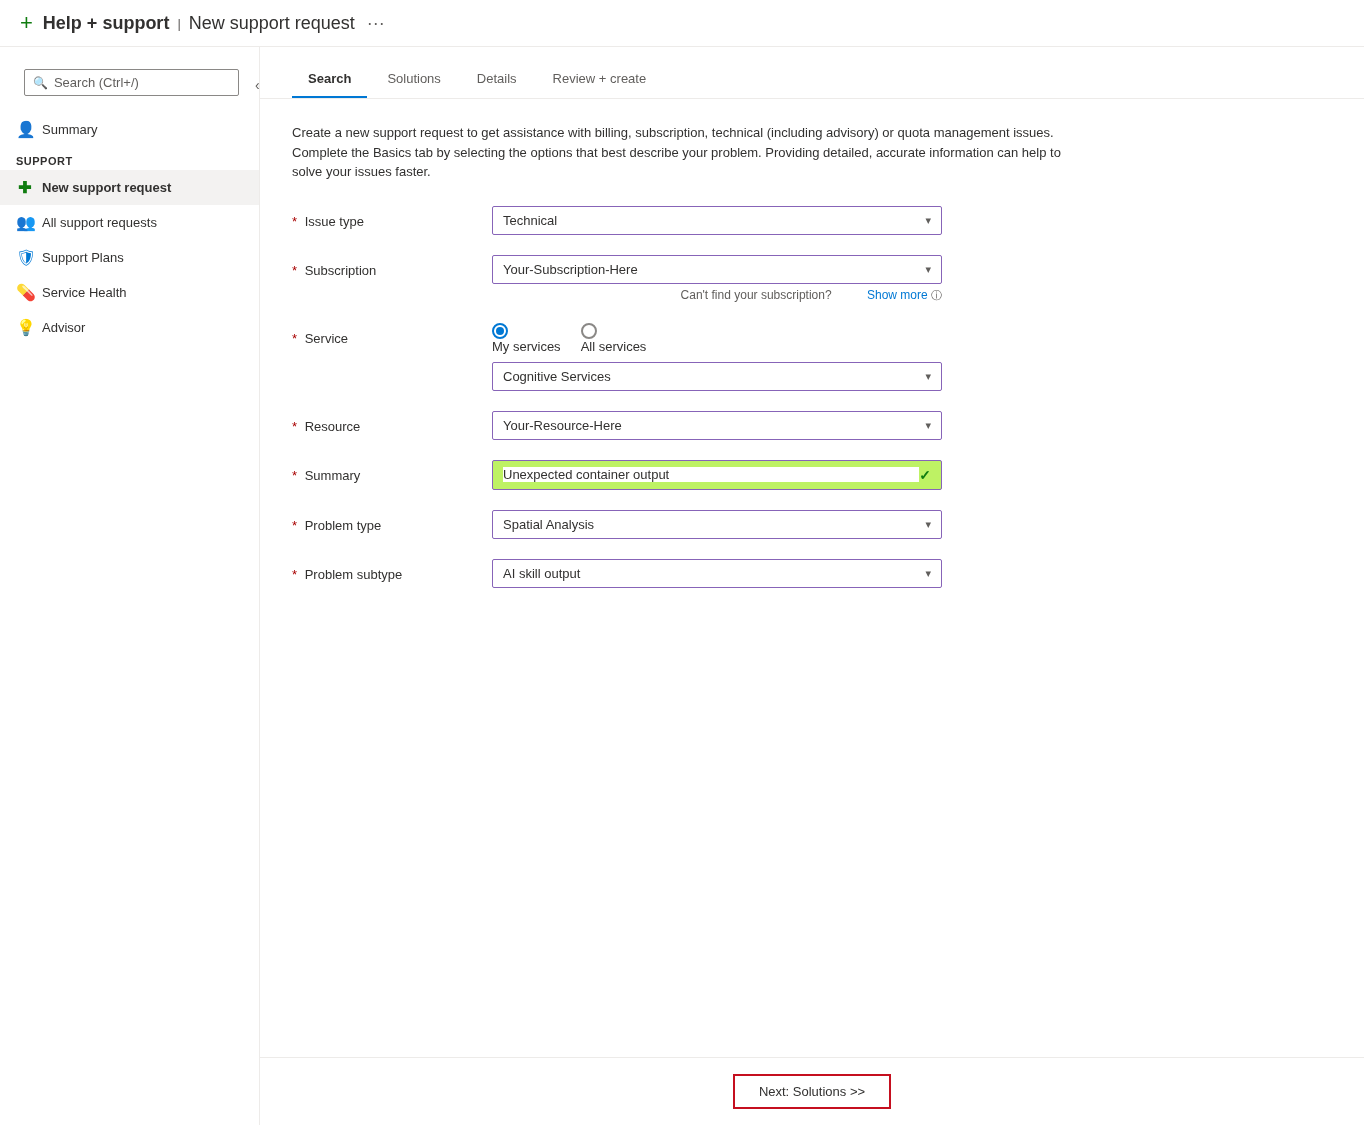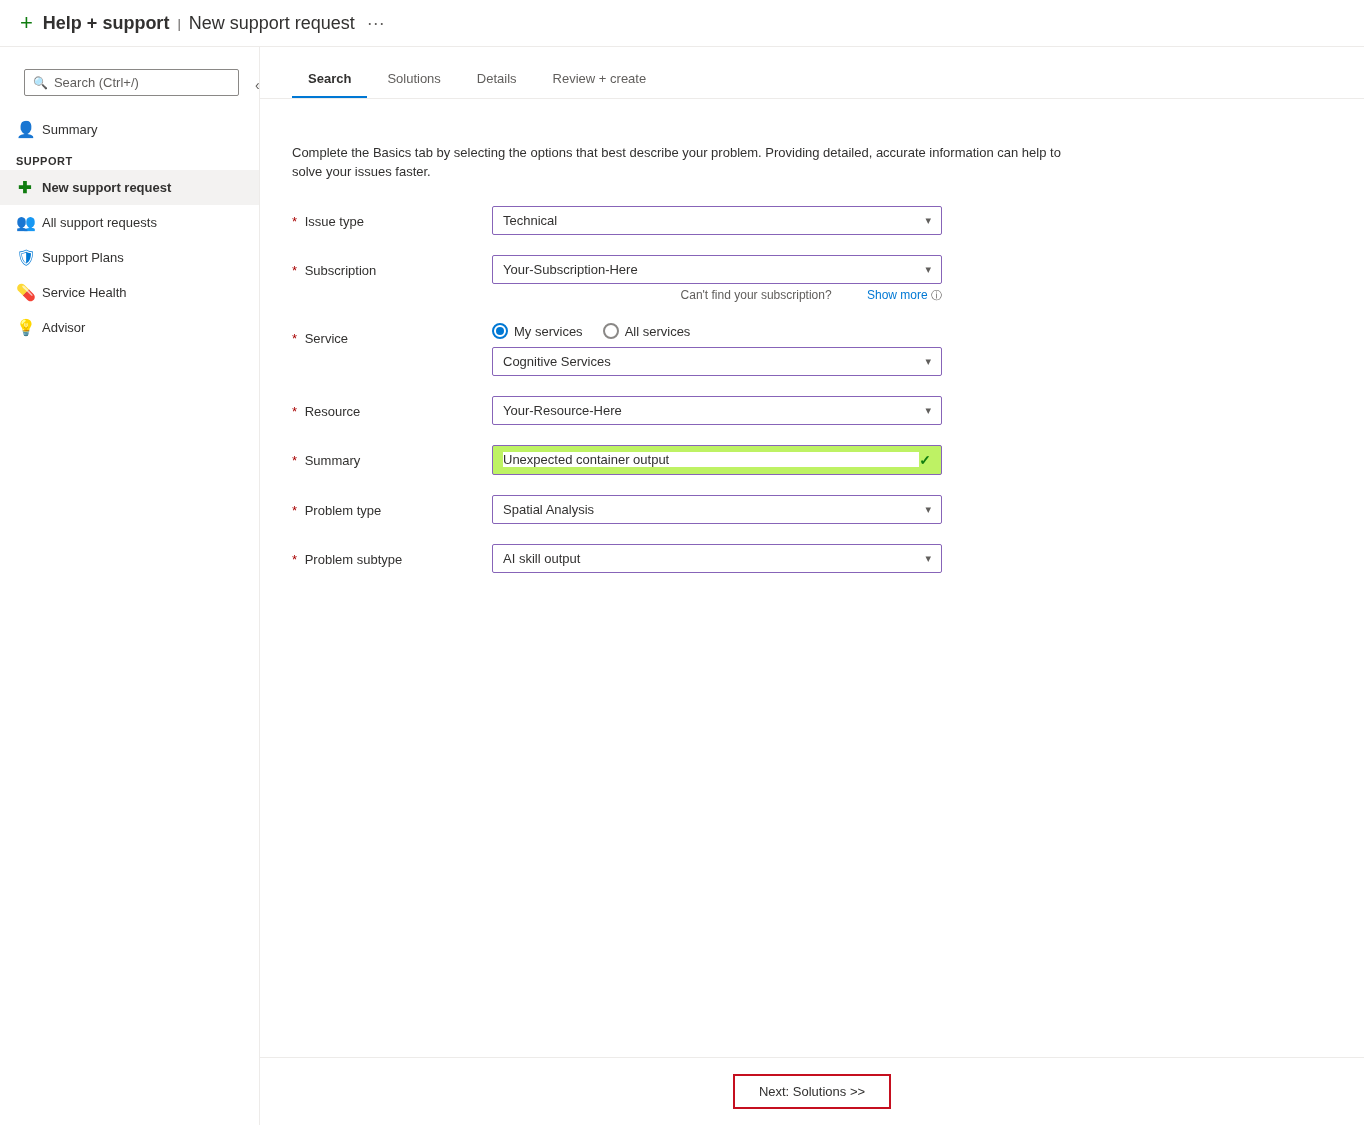--- a/index.html
+++ b/index.html
@@ -50,21 +50,21 @@
     .required-star { color: #a80000; margin-right: 4px; }
     .form-control { flex: 1; max-width: 450px; }
 
     
     .dropdown { display: flex; align-items: center; justify-content: space-between; border: 1px solid #8a8886; padding: 6px 10px; border-radius: 2px; cursor: pointer; background: #fff; font-size: 13px; color: #323130; }
     .dropdown-arrow { color: #605e5c; font-size: 11px; }
     .dropdown.active-border { border-color: #8764b8; }
 
     
     .radio-group { display: flex; align-items: center; gap: 20px; margin-bottom: 8px; }
-    .radio-item { display: flex; align-items: flex-end; gap: 6px; cursor: pointer; font-size: 13px; }
+    .radio-item { display: flex; align-items: flex-start; cursor: pointer; font-size: 13px; flex-direction: column; }
     .radio-circle { width: 16px; height: 16px; border-radius: 50%; border: 2px solid #0078d4; display: flex; align-items: center; justify-content: center; }
     .radio-circle.selected::after { content: ''; width: 8px; height: 8px; border-radius: 50%; background: #0078d4; }
     .radio-circle.unselected { border: 2px solid #8a8886; }
 
     
     .summary-input { display: flex; align-items: center; border: 1px solid #8764b8; padding: 6px 10px; border-radius: 2px; background: #bef264; }
     .summary-input input { border: none; outline: none; flex: 1; font-size: 13px; color: #323130; }
     .check-icon { color: #107c10; font-size: 14px; font-weight: 700; }
 
     
@@ -133,21 +133,21 @@
 
     <div class="tabs">
       <div class="tab active">Search</div>
       <div class="tab">Solutions</div>
       <div class="tab">Details</div>
       <div class="tab">Review + create</div>
     </div>
 
     <div class="form-content">
       <div class="description">
-        <br>
+        <span>Create a new support request to get assistance with billing, subscription, technical (including advisory) or quota management issues.</span><br>
         <span>Complete the Basics tab by selecting the options that best describe your problem. Providing detailed, accurate information can help to solve your issues faster.</span>
       </div>
 
       <div class="form-row">
         <div class="form-label">
           <span class="required-star">*</span>
           <span>Issue type</span>
         </div>
         <div class="form-control">
           <div class="dropdown active-border">

